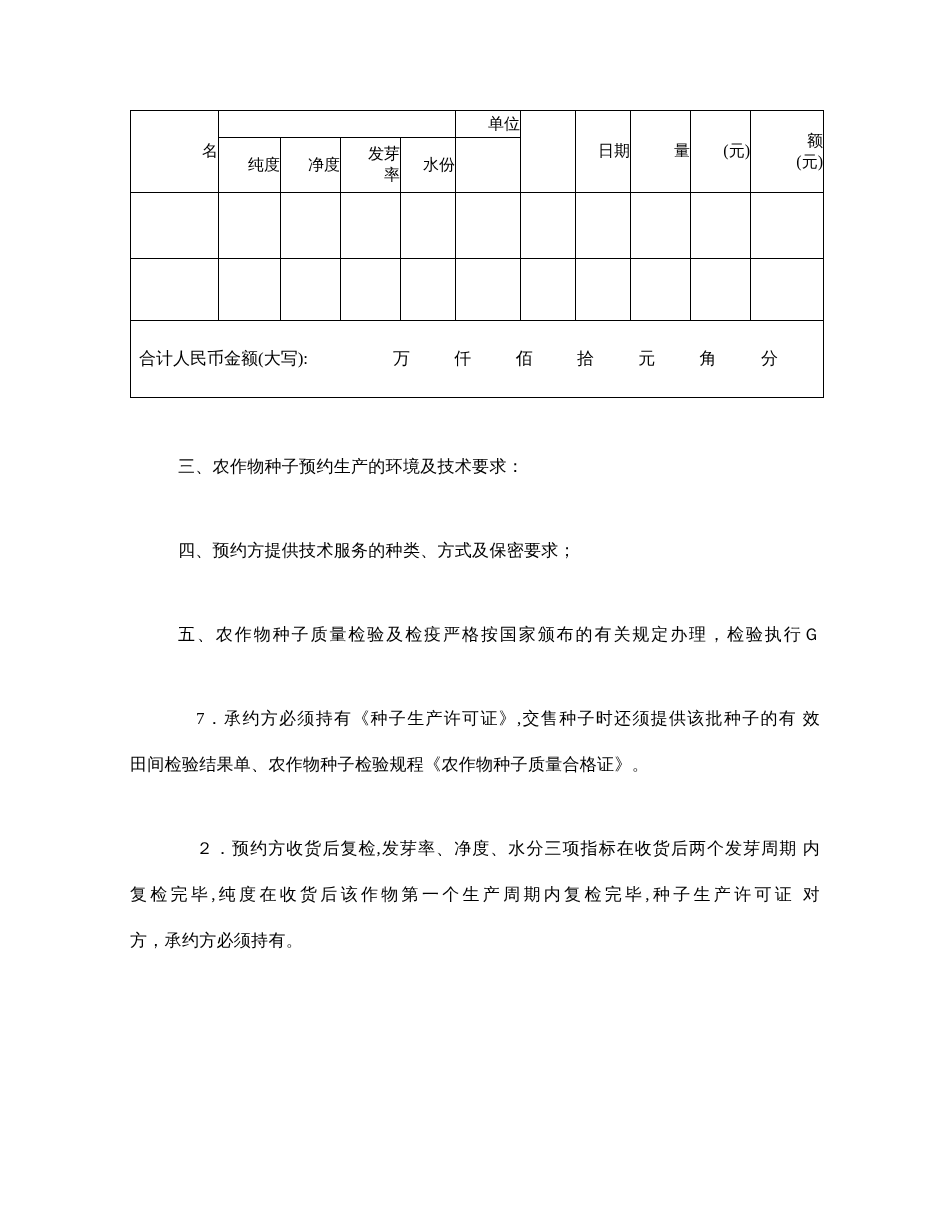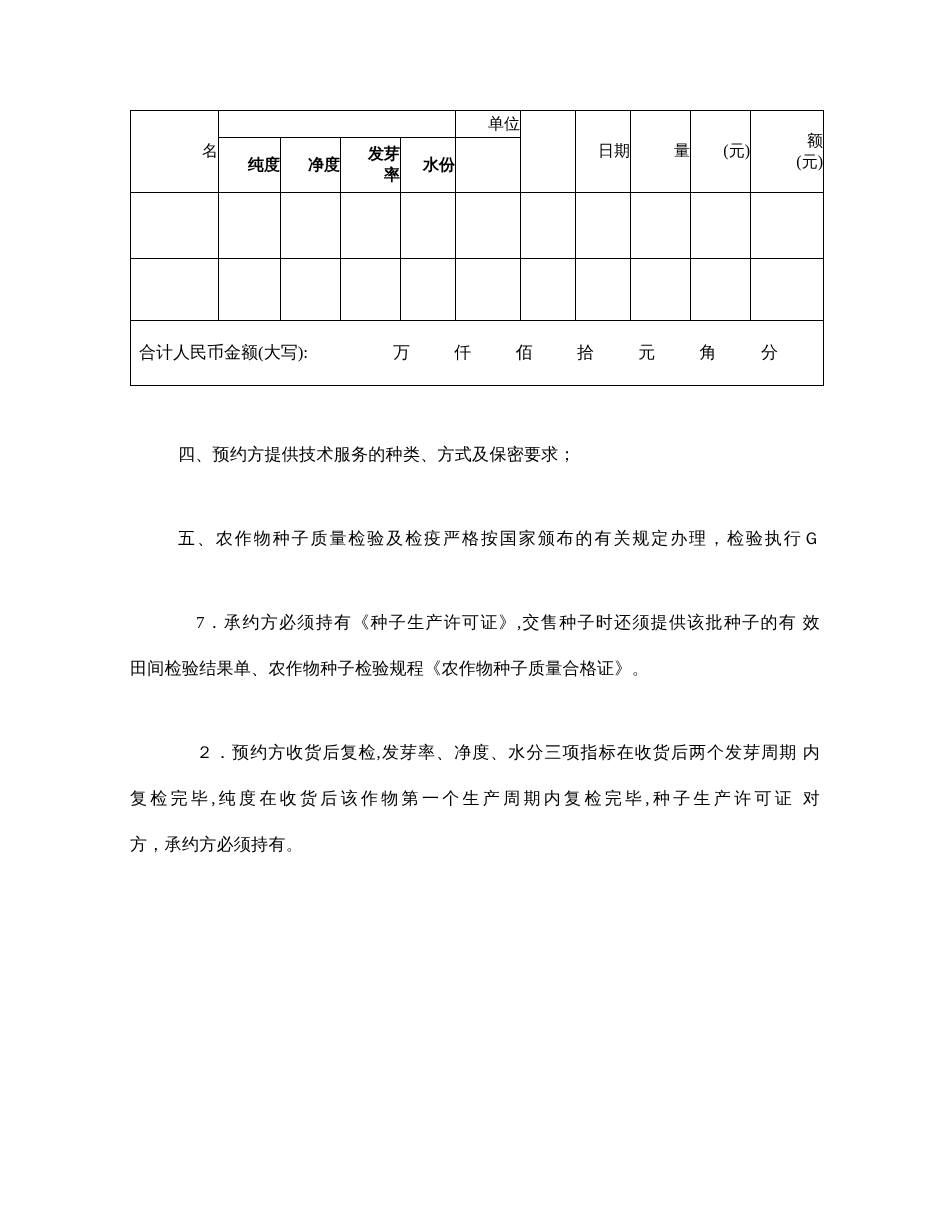--- a/index.html
+++ b/index.html
@@ -17,24 +17,24 @@
     margin:110px 0 0 130px; width:693px;
   }
   .contract-table td {
     border:1px solid #000;
     text-align:right; vertical-align:middle;
     font-size:16px;
     white-space:pre-line;
     line-height:1.3;
   }
   tr.hrow1 { height:27px; }
-  tr.hrow2 { height:55px;font-weight:bold; }
+  tr.hrow2 { height:55px; }
   tr.body-row-1 { height:66px; }
   tr.body-row-2 { height:62px; }
-  tr.total-row { height:65px; }
+  tr.total-row { height:77px; }
   .total-flex { display:flex; align-items:center; width:100%; }
   .total-label { padding-left:8px; font-size:17px; white-space:nowrap; }
   .total-units {
     flex:1; display:flex; justify-content:space-between;
     padding-left:85px; padding-right:45px; font-size:17px;
   }
 
   
   .paras { margin:46px 0 0 130px; width:690px; font-size:17px; }
   .para { margin-bottom:38px; }
@@ -123,20 +123,23 @@
               <span>分</span>
             </span>
           </div>
         </td>
       </tr>
     </tbody>
   </table>
 
   <div class="paras">
 
+    <div class="para">
+      <div class="pline plast ind-s">三、农作物种子预约生产的环境及技术要求：</div>
+    </div>
 
     <div class="para">
       <div class="pline plast ind-s">四、预约方提供技术服务的种类、方式及保密要求；</div>
     </div>
 
     <div class="para">
       <div class="pline jfull ind-s">五、农作物种子质量检验及检疫严格按国家颁布的有关规定办理，检验执行Ｇ</div>
     </div>
 
     <div class="para">

